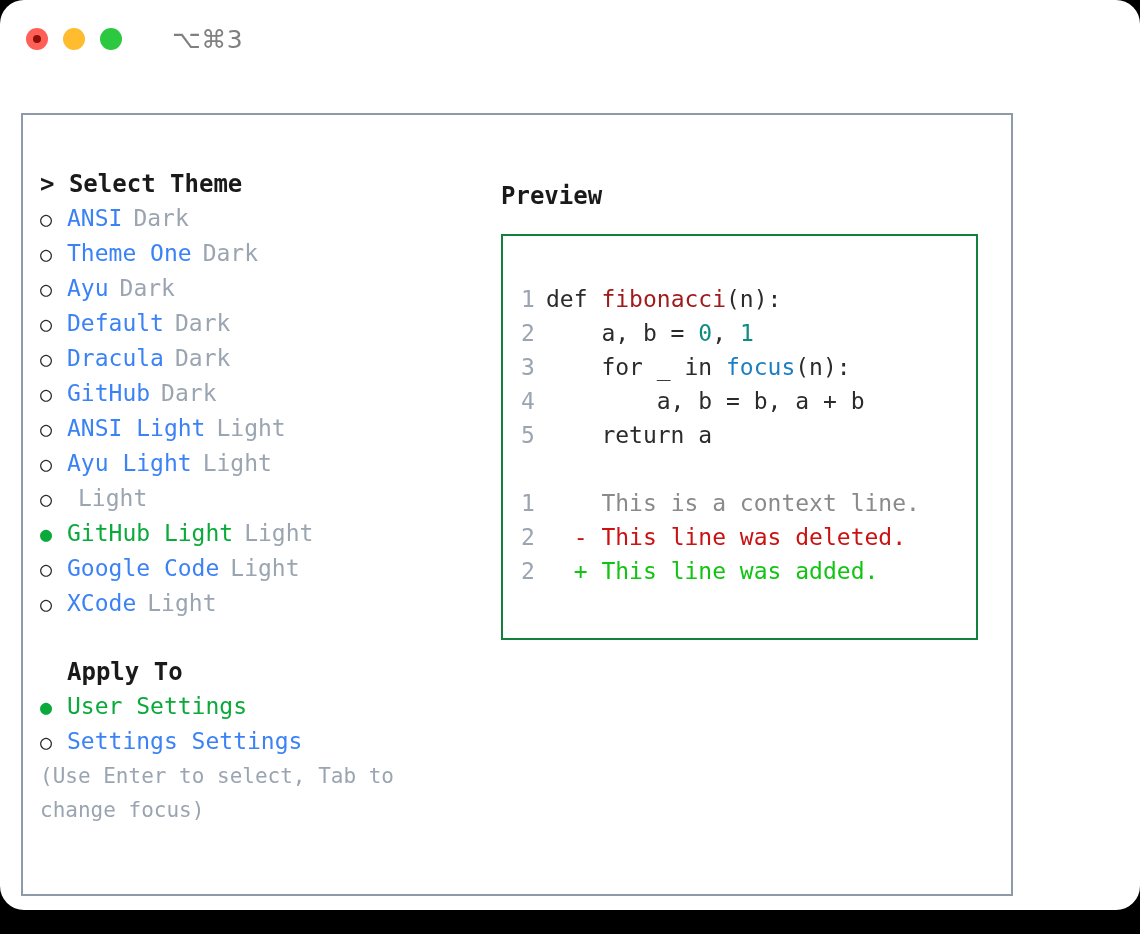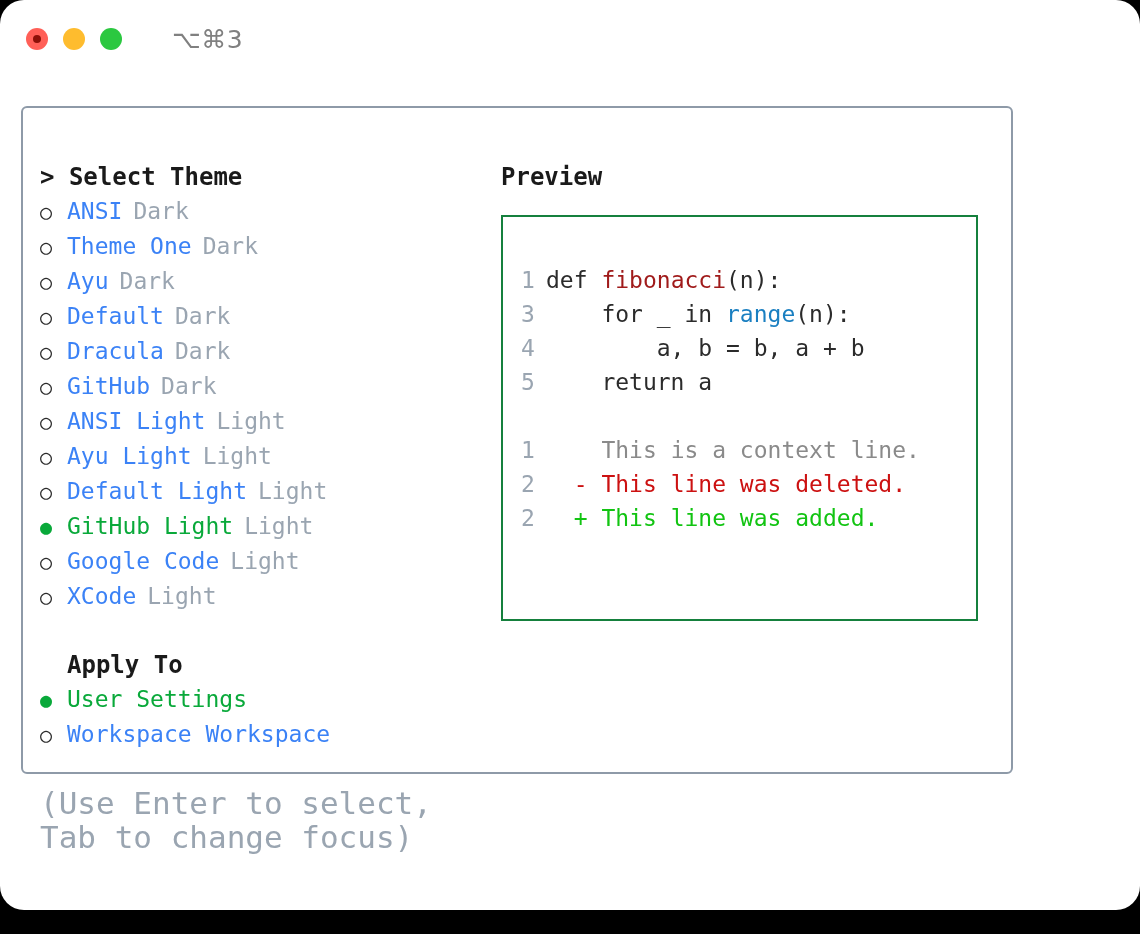--- a/index.html
+++ b/index.html
@@ -66,25 +66,25 @@
     color: #808080;
     font-size: 25px;
     font-family: "DejaVu Sans", sans-serif;
     letter-spacing: 0.5px;
   }
 
   
   .panel {
     position: absolute;
     left: 21px;
-    top: 106px;
+    top: 113px;
     width: 992px;
-    height: 668px;
+    height: 783px;
     border: 2px solid #8e9aa8;
-    border-radius: 6px;
+    border-radius: 0;
     box-sizing: border-box;
     background: #ffffff;
   }
 
   .panel-inner {
     position: absolute;
     left: 0;
     top: 0;
     width: 100%;
     height: 100%;
@@ -129,32 +129,32 @@
   .opt-label { color: #3b82f6; }
   .opt-label.sel { color: #09a93a; }
   .opt-tag {
     color: #9aa5b1;
     margin-left: 11px;
   }
 
   .spacer-block { height: 34px; }
 
   .help-text {
-    margin-top: 34px;
-    font-size: 31px;
+    font-size: 21px;
     line-height: 34px;
     color: #9aa5b1;
     width: 410px;
   }
 
   
   .right-col {
     flex: 1;
     padding: 52px 0 12px 16px;
     box-sizing: border-box;
+    margin-top: 12px;
   }
 
   .preview-title {
     font-size: 24px;
     font-weight: bold;
     color: #1a1a1a;
     line-height: 34px;
     margin-bottom: 21px;
   }
 
@@ -211,45 +211,46 @@
 
         <div class="opt-list" id="theme-list">
             <div class="opt"><span class="opt-marker">○</span><span class="opt-label">ANSI</span><span class="opt-tag">Dark</span></div>
             <div class="opt"><span class="opt-marker">○</span><span class="opt-label">Theme One</span><span class="opt-tag">Dark</span></div>
             <div class="opt"><span class="opt-marker">○</span><span class="opt-label">Ayu</span><span class="opt-tag">Dark</span></div>
             <div class="opt"><span class="opt-marker">○</span><span class="opt-label">Default</span><span class="opt-tag">Dark</span></div>
             <div class="opt"><span class="opt-marker">○</span><span class="opt-label">Dracula</span><span class="opt-tag">Dark</span></div>
             <div class="opt"><span class="opt-marker">○</span><span class="opt-label">GitHub</span><span class="opt-tag">Dark</span></div>
             <div class="opt"><span class="opt-marker">○</span><span class="opt-label">ANSI Light</span><span class="opt-tag">Light</span></div>
             <div class="opt"><span class="opt-marker">○</span><span class="opt-label">Ayu Light</span><span class="opt-tag">Light</span></div>
-            <div class="opt"><span class="opt-marker">○</span><span class="opt-label">Default Light</span><span class="opt-tag">Light</span></div>
+            <div class="opt"><span class="opt-marker">○</span><span class="opt-tag">Light</span></div>
             <div class="opt"><span class="opt-marker sel">●</span><span class="opt-label sel">GitHub Light</span><span class="opt-tag">Light</span></div>
             <div class="opt"><span class="opt-marker">○</span><span class="opt-label">Google Code</span><span class="opt-tag">Light</span></div>
             <div class="opt"><span class="opt-marker">○</span><span class="opt-label">XCode</span><span class="opt-tag">Light</span></div>
           </div>
 
         <div class="spacer-block"></div>
 
         <div class="section-title unfocused">Apply To</div>
 
         <div class="opt-list" id="apply-list">
             <div class="opt"><span class="opt-marker sel">●</span><span class="opt-label sel">User Settings</span></div>
-            <div class="opt"><span class="opt-marker">○</span><span class="opt-label">Workspace Workspace</span></div>
+            <div class="opt"><span class="opt-marker">○</span><span class="opt-label">Settings Settings</span></div>
           </div>
 
         <div class="help-text">(Use Enter to select, Tab to change focus)</div>
       </div>
 
       <div class="right-col">
         <div class="preview-title">Preview</div>
 
         <div class="preview-box">
           <div id="code-block">
               <div class="code-line"><span class="gutter">1</span><span class="tok-plain">def </span><span class="tok-func">fibonacci</span><span class="tok-plain">(n):</span></div>
-              <div class="code-line"><span class="gutter">3</span><span class="tok-plain">    for _ in </span><span class="tok-builtin">range</span><span class="tok-plain">(n):</span></div>
+              <div class="code-line"><span class="gutter">2</span><span class="tok-plain">    a, b = </span><span class="tok-num">0</span><span class="tok-plain">, </span><span class="tok-num">1</span></div>
+              <div class="code-line"><span class="gutter">3</span><span class="tok-plain">    for _ in </span><span class="tok-builtin">focus</span><span class="tok-plain">(n):</span></div>
               <div class="code-line"><span class="gutter">4</span><span class="tok-plain">        a, b = b, a + b</span></div>
               <div class="code-line"><span class="gutter">5</span><span class="tok-plain">    return a</span></div>
             </div>
           <div class="blank-line"></div>
           <div id="diff-block">
               <div class="code-line"><span class="gutter">1</span><span class="tok-ctx">    </span><span class="tok-ctx">This is a context line.</span></div>
               <div class="code-line"><span class="gutter">2</span><span class="tok-del">  - </span><span class="tok-del">This line was deleted.</span></div>
               <div class="code-line"><span class="gutter">2</span><span class="tok-add">  + </span><span class="tok-add">This line was added.</span></div>
             </div>
         </div>

